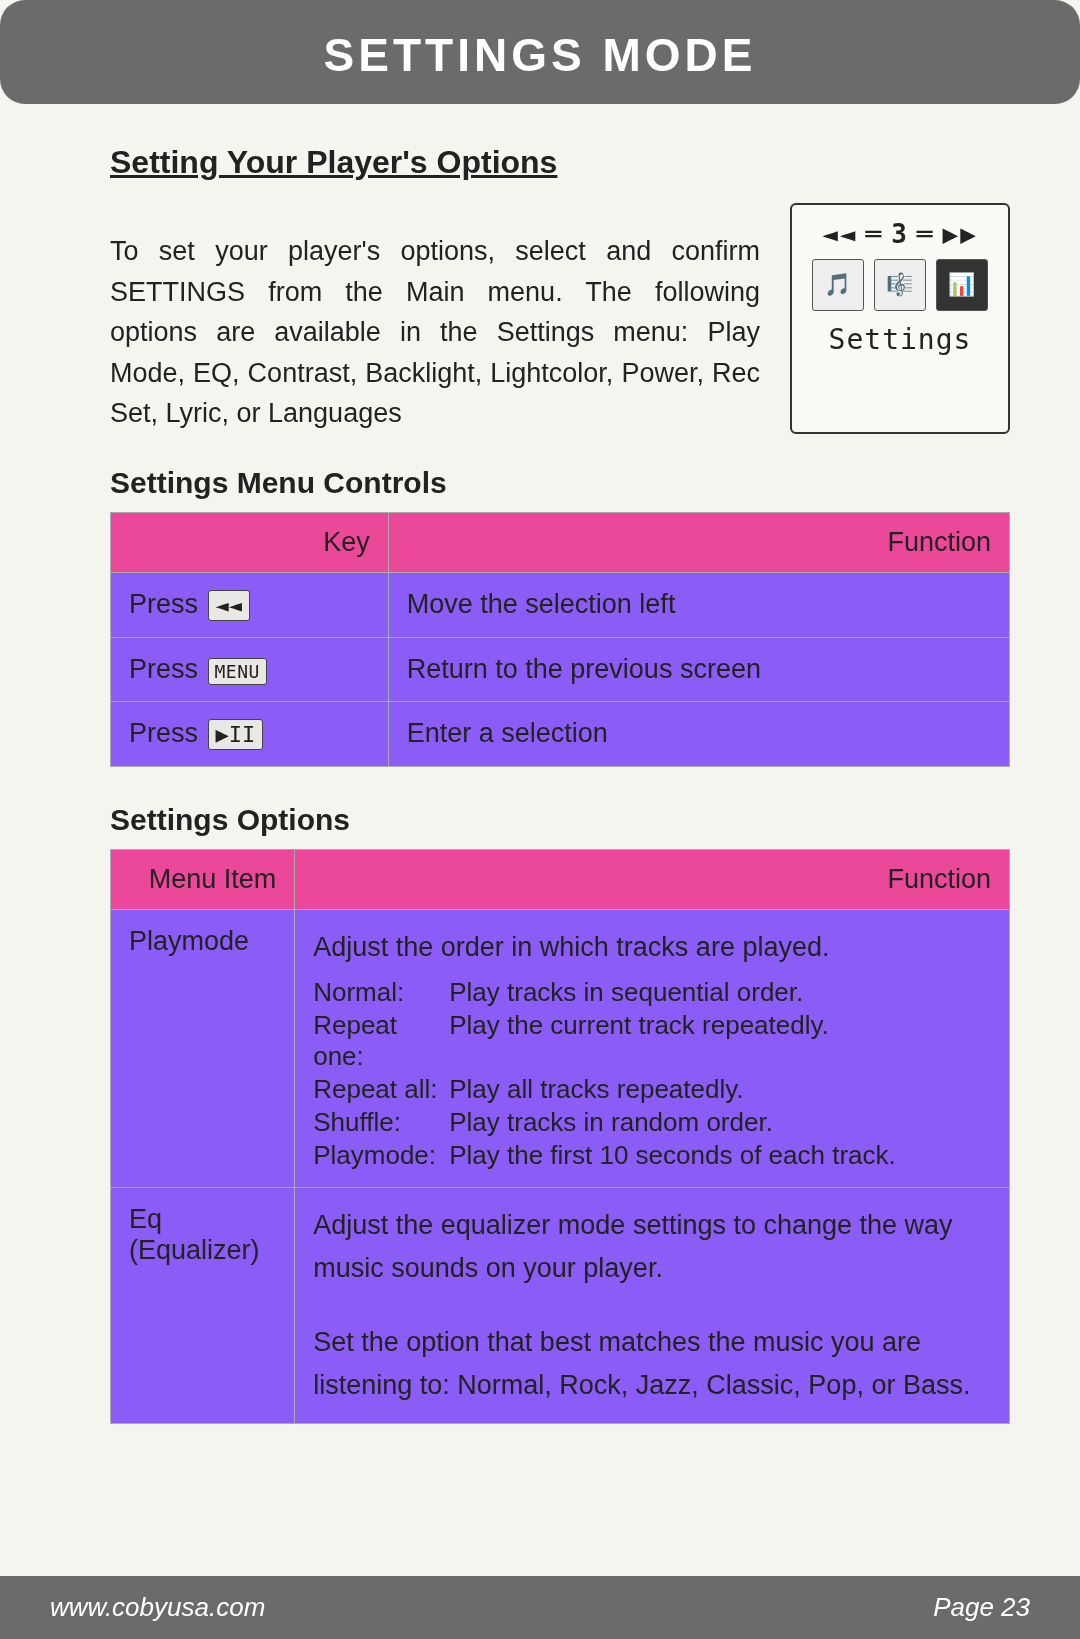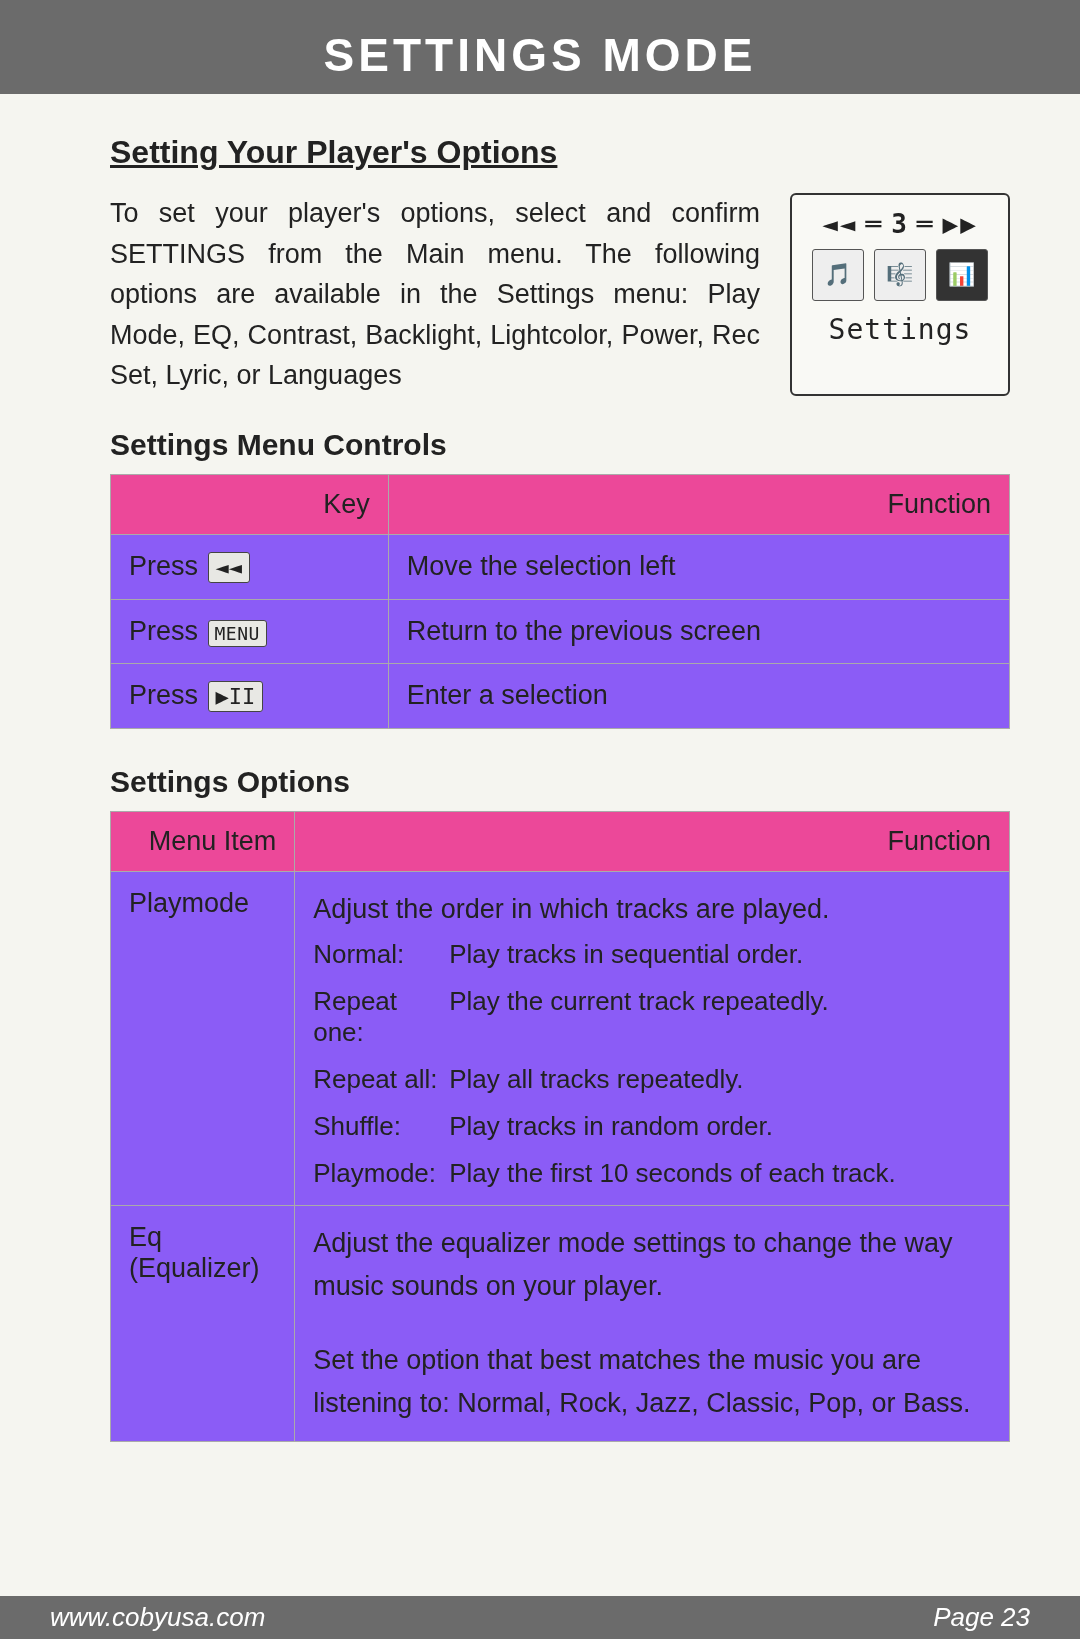--- a/index.html
+++ b/index.html
@@ -11,21 +11,22 @@
       font-family: Arial, Helvetica, sans-serif;
       font-size: 28px;
       color: #222;
       display: flex;
       flex-direction: column;
     }
 
     .header {
       background: #6b6b6b;
       text-align: center;
-      padding: 28px 0 12px 0;
+      padding: 28px 0 22px 0;
+      border-radius: 25px;
     }
 
     .header-title {
       color: #fff;
       font-size: 46px;
       font-weight: bold;
       letter-spacing: 4px;
     }
 
     .content {
@@ -45,20 +46,21 @@
       flex-direction: row;
       gap: 30px;
       margin-bottom: 32px;
     }
 
     .intro-text {
       flex: 1;
       font-size: 27px;
       line-height: 1.5;
       text-align: justify;
+      margin-top: 28px;
     }
 
     .settings-icon-box {
       width: 220px;
       min-width: 220px;
       border: 2px solid #333;
       border-radius: 6px;
       padding: 14px 12px 10px 12px;
       display: flex;
       flex-direction: column;
@@ -161,36 +163,36 @@
     }
 
     .playmode-desc {
       font-size: 27px;
       line-height: 1.6;
     }
 
     .playmode-grid {
       display: grid;
       grid-template-columns: 130px 1fr;
-      gap: 16px 6px;
+      gap: 2px 6px;
       font-size: 26px;
       margin-top: 8px;
     }
 
     .playmode-grid .label {
       font-weight: normal;
     }
 
     .footer {
       background: #6b6b6b;
       display: flex;
       flex-direction: row;
       justify-content: space-between;
       align-items: center;
-      padding: 6px 50px;
+      padding: 16px 50px;
     }
 
     .footer-url {
       color: #fff;
       font-size: 26px;
       font-style: italic;
     }
 
     .footer-page {
       color: #fff;

